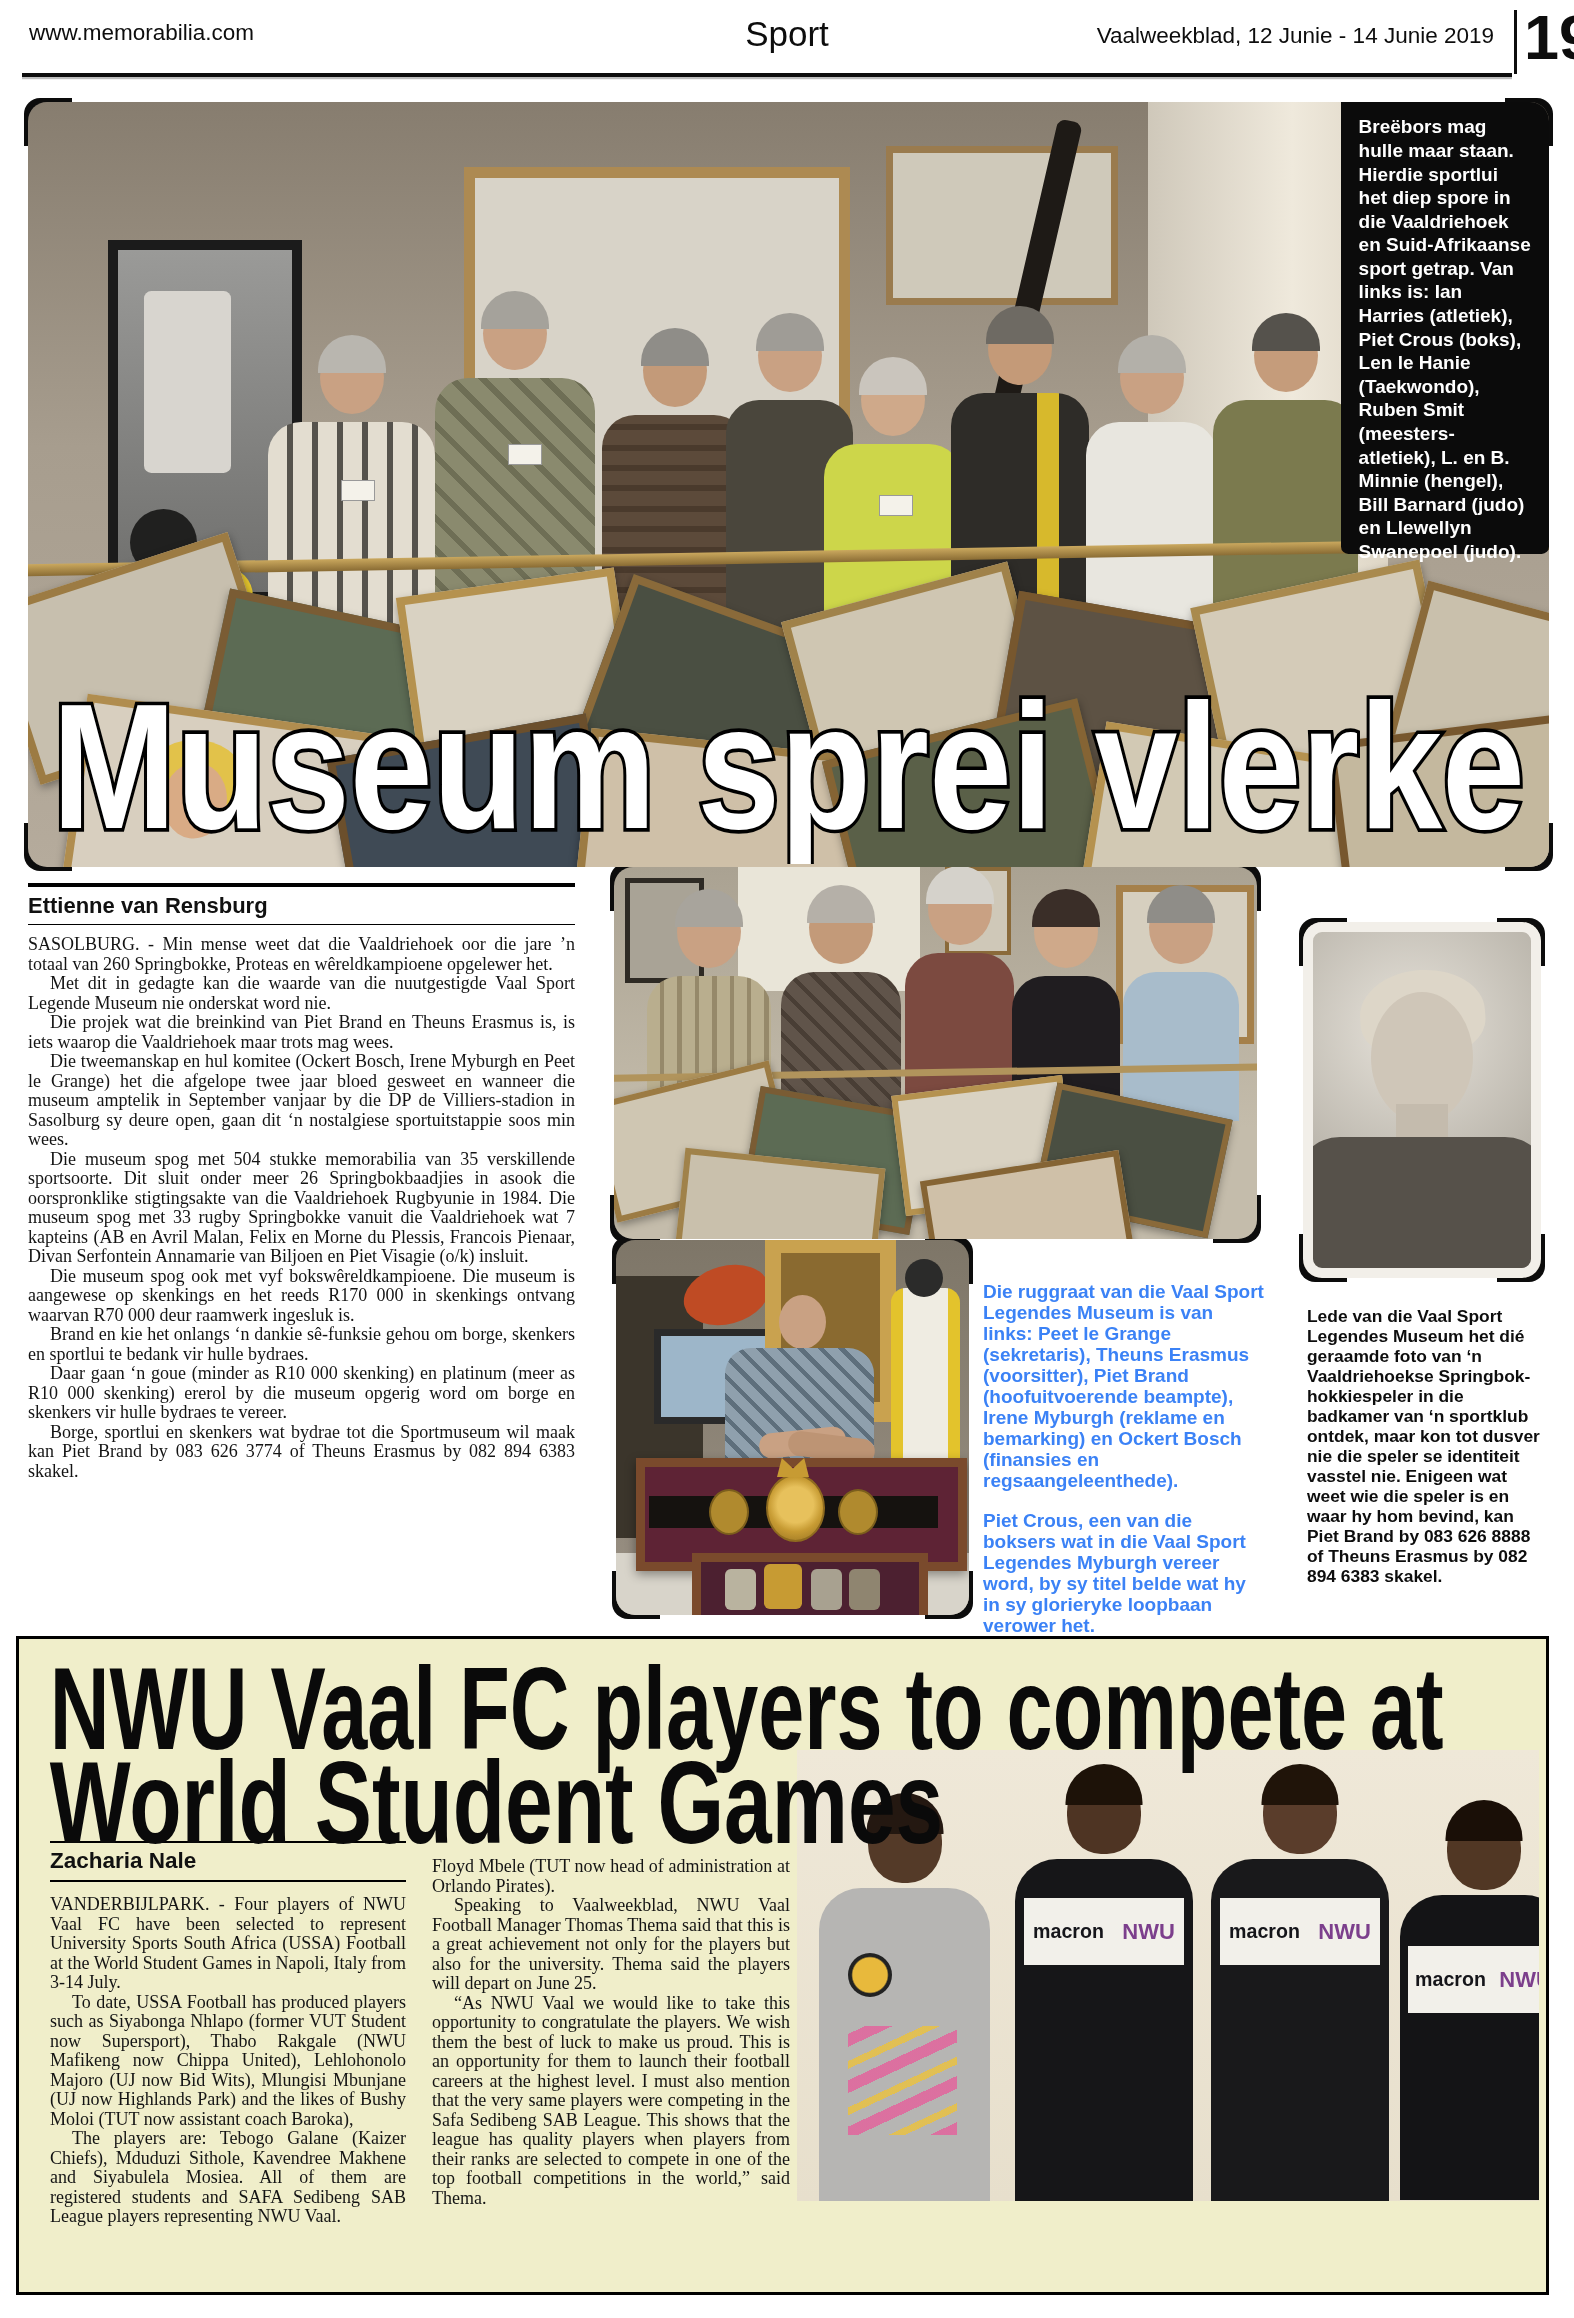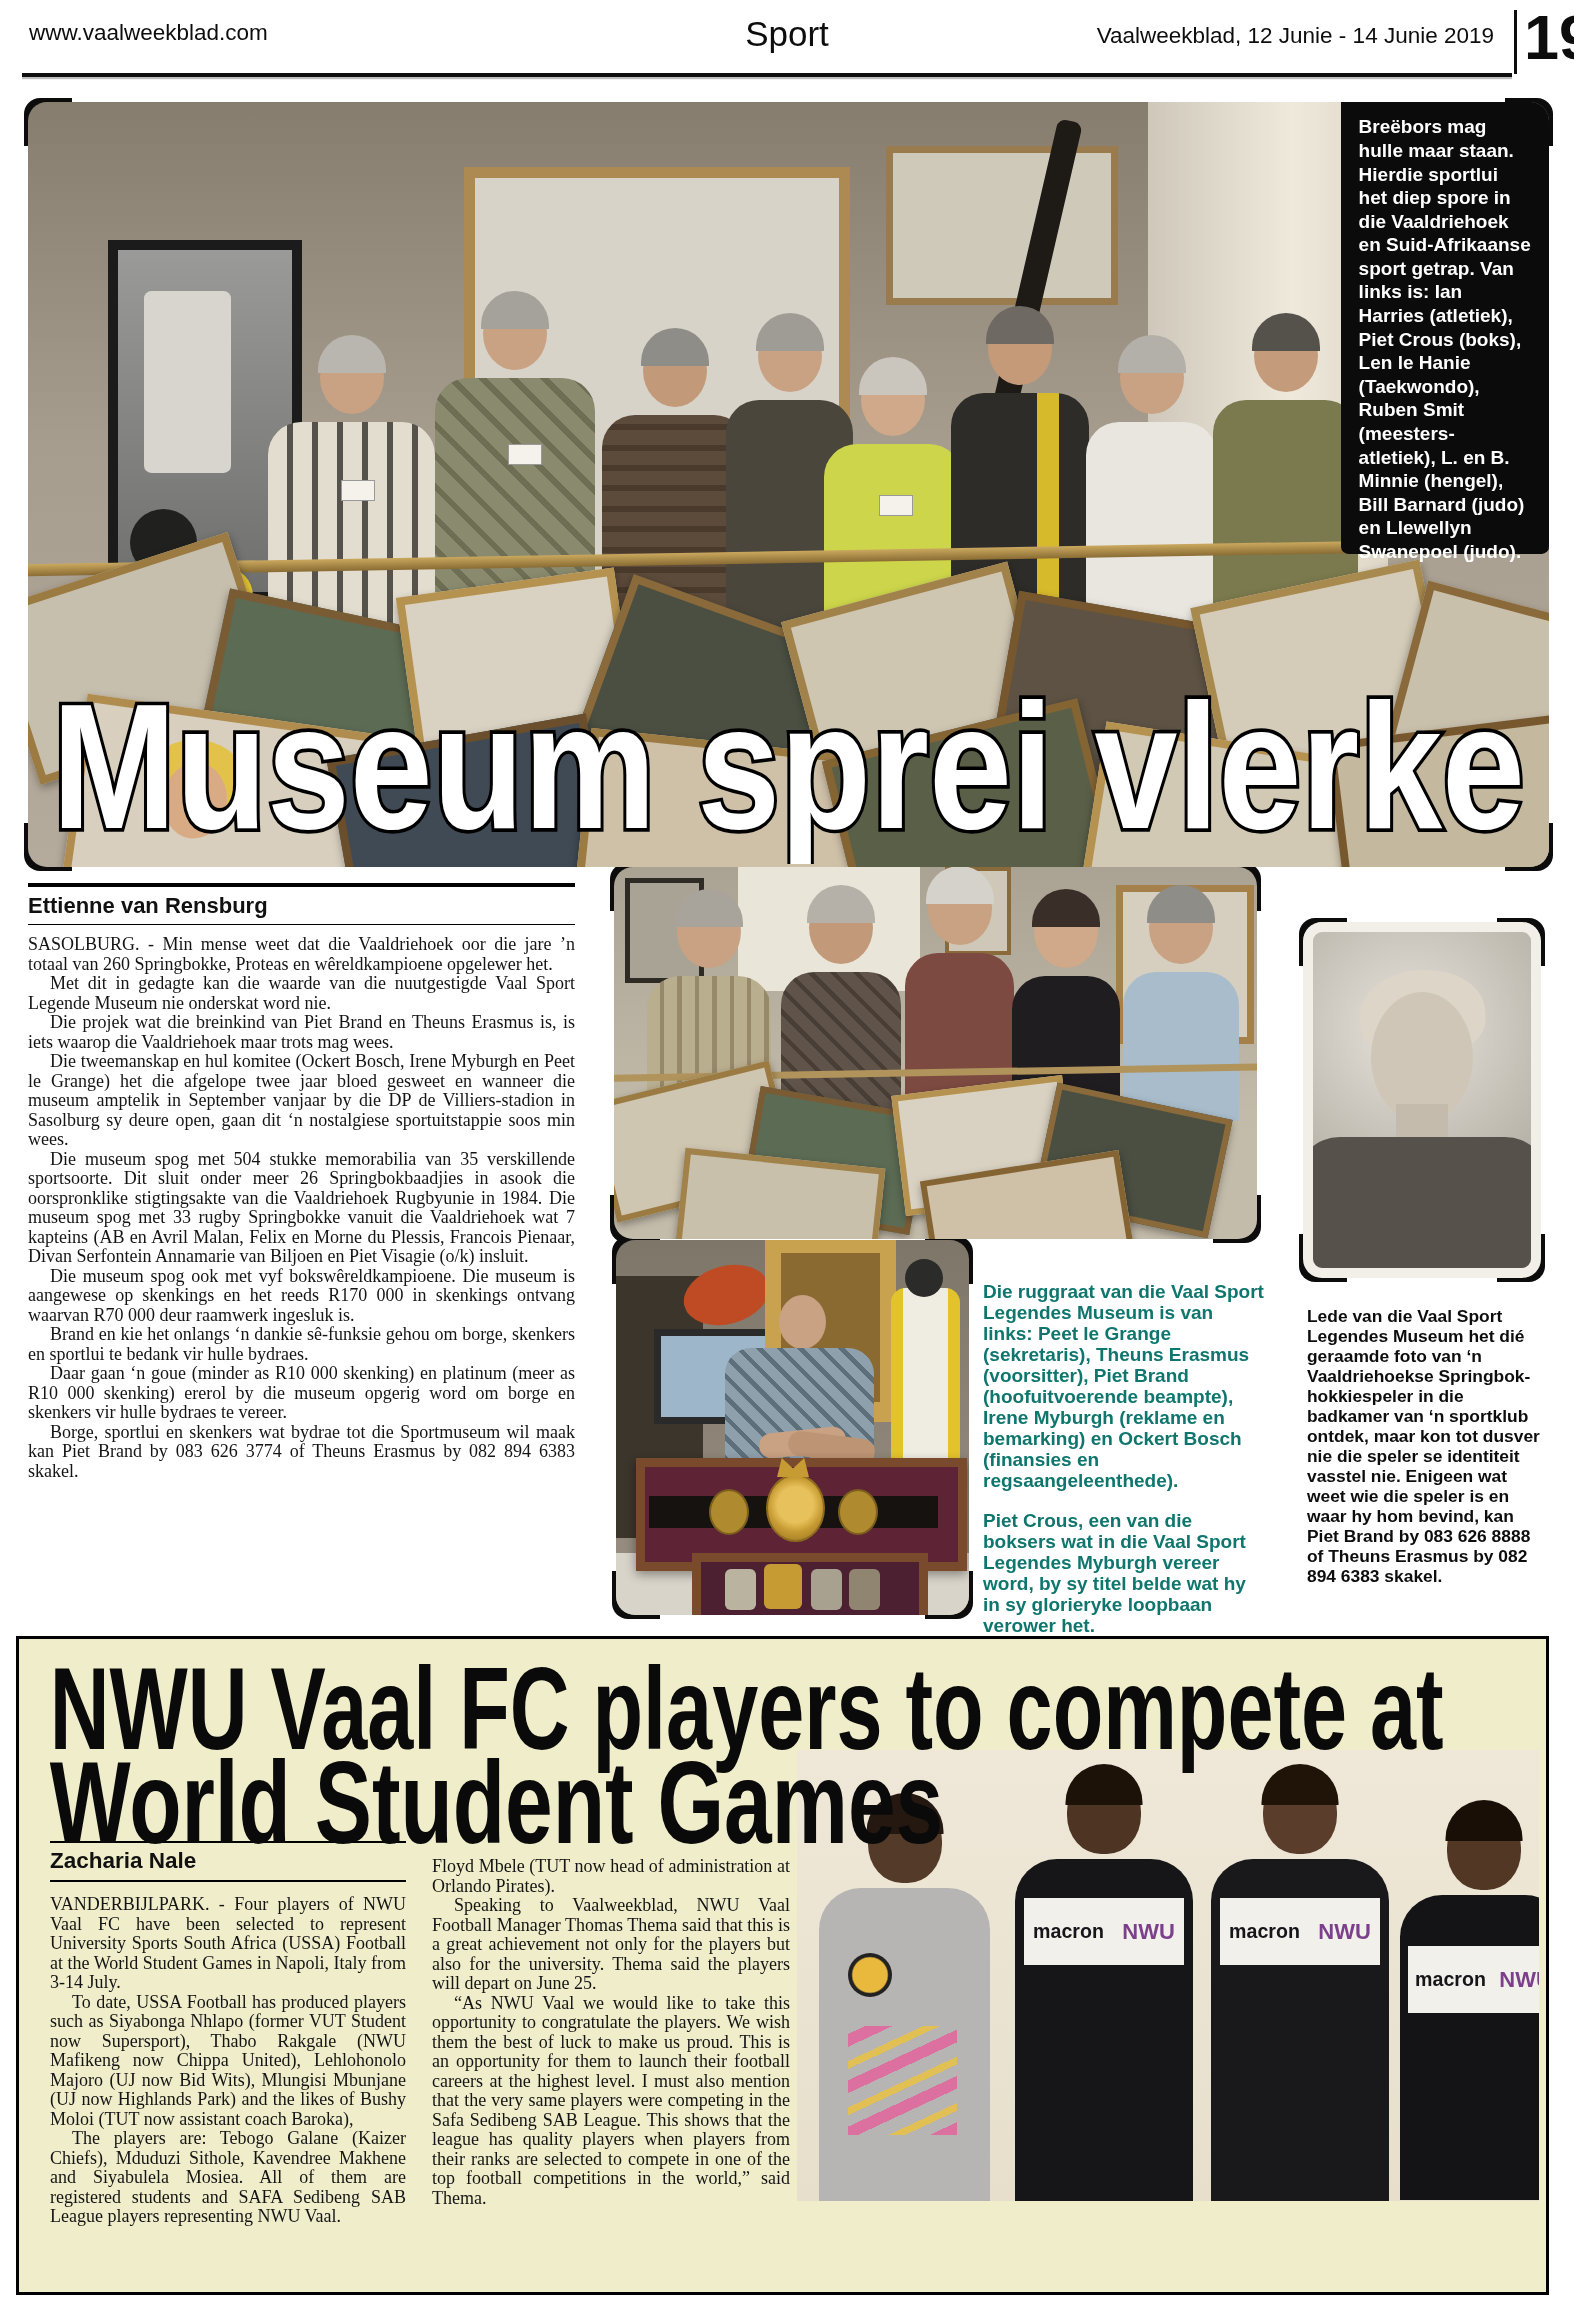--- a/index.html
+++ b/index.html
@@ -41,21 +41,21 @@
 
   
   .bodycol{font:400 18px/19.5px "Liberation Serif",serif;text-align:justify;color:#141414;}
   .bodycol p{margin:0;}
   .bodycol p + p{text-indent:22px;}
   .byline1{border-top:4.4px solid #000;border-bottom:1.5px solid #000;font:700 22px/1 "Liberation Sans",sans-serif;
            padding:8px 0 7.3px;margin-bottom:10.2px;}
   .byline2{border-top:2.2px solid #000;border-bottom:2.2px solid #000;font:700 22.5px/1 "Liberation Sans",sans-serif;
            padding:7.3px 0 7.3px;}
 
-  .photo-caption{font:700 19px/21px "Liberation Sans",sans-serif;color:#0f766e;}
+  .photo-caption{font:700 19px/21px "Liberation Sans",sans-serif;color:#3b82f6;}
   .photo-caption p{margin:0 0 19px 0;}
   .caption-sm{font:700 17.4px/20px "Liberation Sans",sans-serif;color:#0d0d0d;}
 
   
   .yellowbox{left:16px;top:1636px;width:1527px;height:653px;background:#f0eeca;border:3.6px solid #000;}
   .players-caption{font:700 20.4px/26px "Liberation Sans",sans-serif;color:#0d0d0d;
                    border-top:2.2px solid #000;padding:11.6px 14.5px 0 2.9px;}
 
   
   .player{position:absolute;border-radius:42px 42px 0 0;background:var(--shirt,#17171a);}
@@ -68,21 +68,21 @@
   .band .brand{font:700 19.6px/1 "Liberation Sans",sans-serif;color:#15151a;}
   .band .team{font:800 22px/1 "Liberation Sans",sans-serif;color:#7c3f8c;}
 
   svg text{font-family:"Liberation Sans",sans-serif;font-weight:700;}
 </style>
 </head>
 <body>
 
 <div id="page">
 
-  <div class="a hdr-url">www.vaalweekblad.com</div>
+  <div class="a hdr-url">www.memorabilia.com</div>
   <div class="a hdr-section">Sport</div>
   <div class="a hdr-edition">Vaalweekblad, 12 Junie - 14 Junie 2019</div>
   <div class="a hdr-vrule"></div>
   <div class="a hdr-page">19</div>
   <div class="a hdr-rule"></div>
 
   <div class="pframe" style="left:28px;top:102px;width:1521px;height:765px;">
     <div class="tab tl"></div>
     <div class="tab tr"></div>
     <div class="tab bl"></div>

